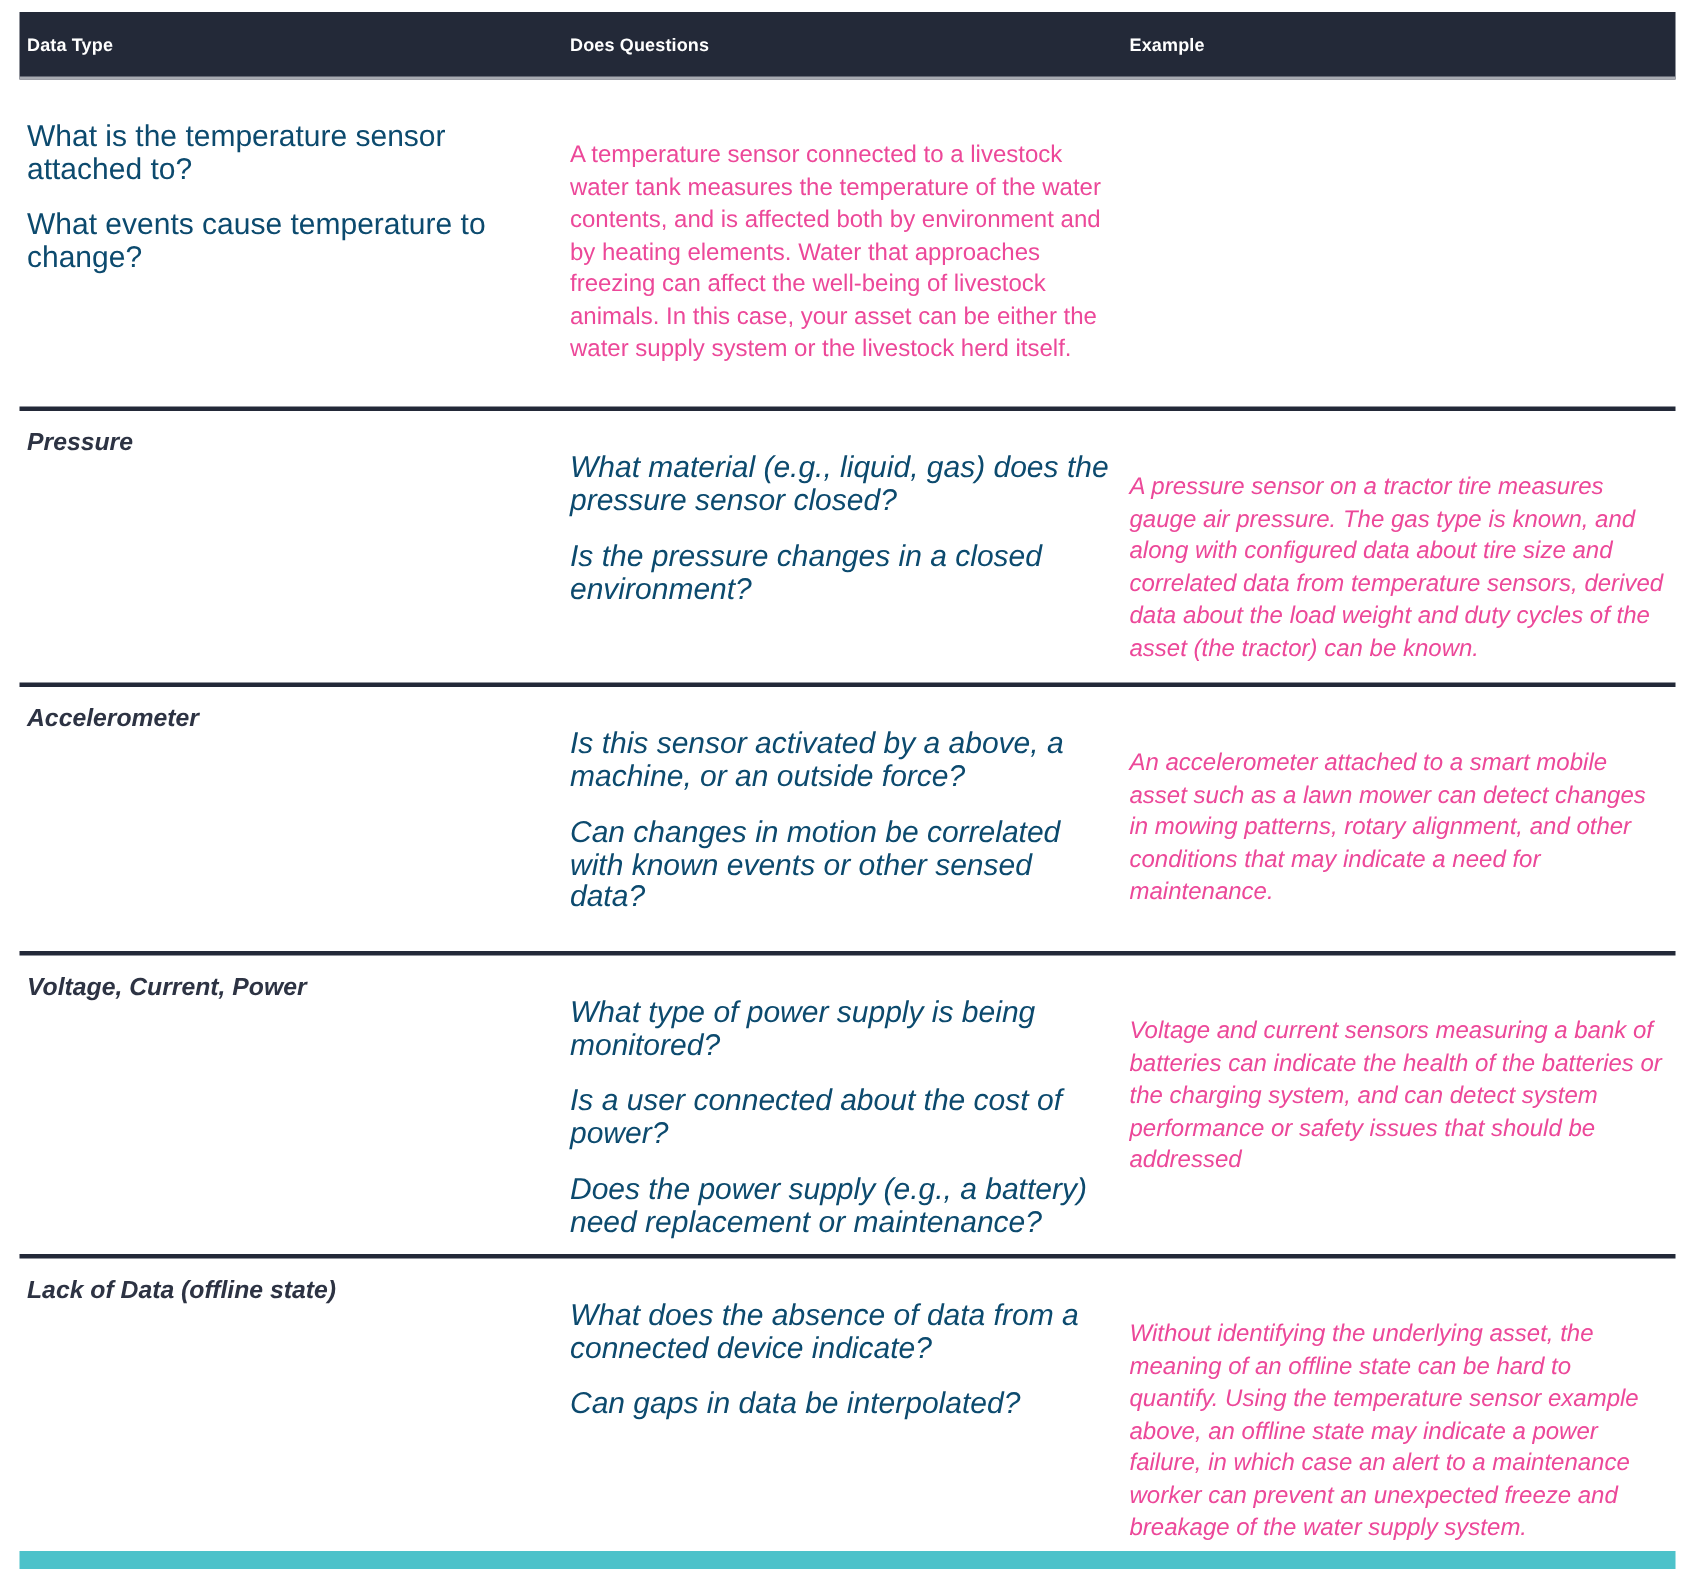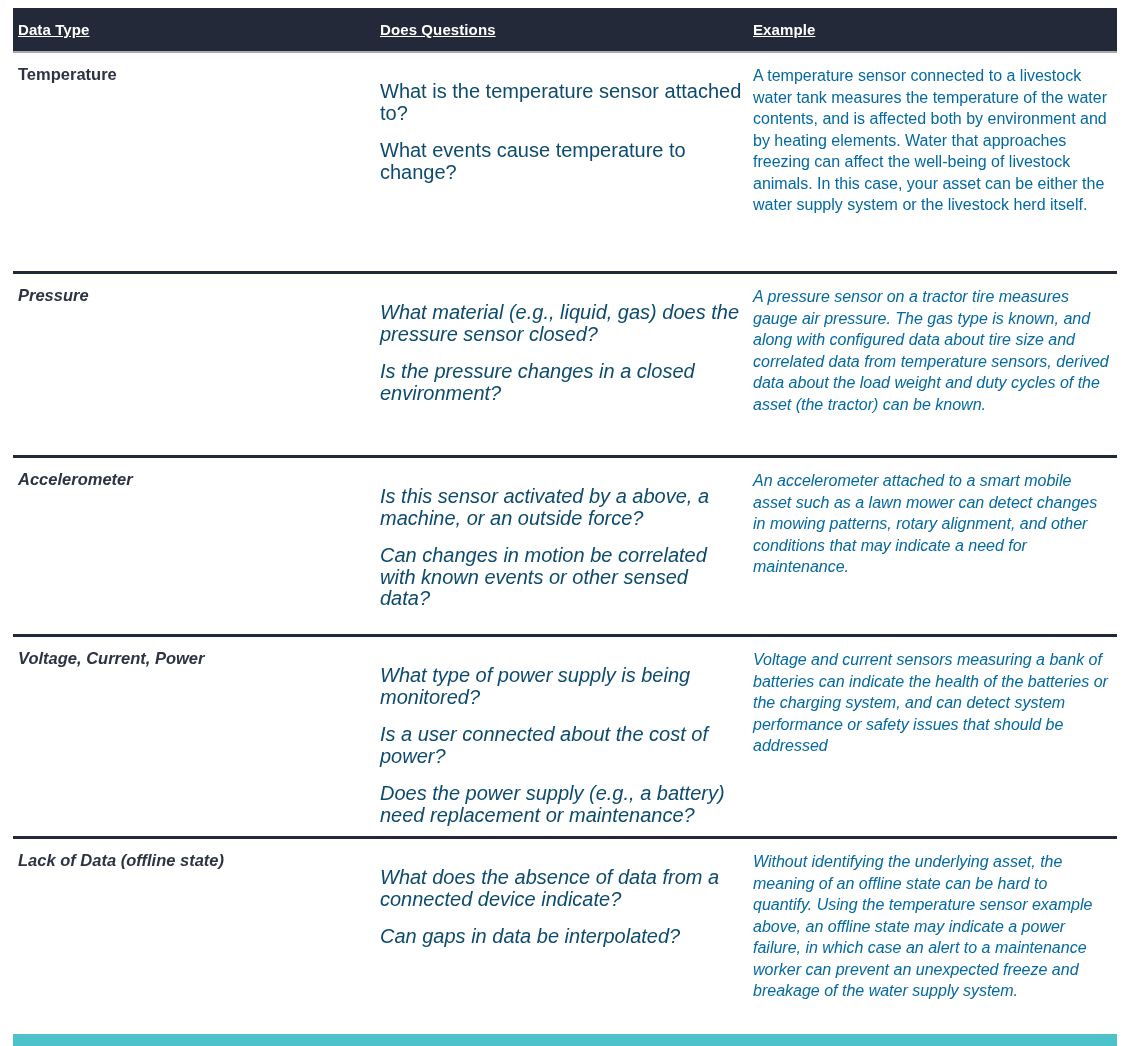--- a/index.html
+++ b/index.html
@@ -19,24 +19,23 @@
     display: grid;
     grid-template-columns: 362px 373px 1fr;
     background: #232938;
     height: 45px;
     align-items: center;
     border-bottom: 2px solid #a7aab1;
   }
   .header-cell {
     color: #ffffff;
     font-weight: bold;
-    font-size: 15px;
+    font-size: 12px;
     padding: 0 5px;
     letter-spacing: 0.1px;
-    text-decoration: underline;
   }
   .row {
     display: grid;
     grid-template-columns: 362px 373px 1fr;
   }
   .row.bordered {
     border-top: 3px solid #232938;
     font-style: italic;
   }
   .row-0 { min-height: 218px; }
@@ -52,43 +51,43 @@
     font-size: 16.5px;
     color: #2d3343;
   }
   .questions p {
     color: #0c4a6e;
     font-size: 20px;
     line-height: 21.5px;
     margin: 16px 0 10px 0;
   }
   .example {
-    color: #0369a1;
+    color: #ec4899;
     font-size: 16px;
     line-height: 21.5px;
     padding-right: 8px;
+    margin-top: 28px;
   }
   .accent-bar {
     height: 14px;
     background: #4dc2ca;
   }
 </style>
 </head>
 <body>
 
 <div class="table-wrap">
 
   <div class="header-row">
     <div class="header-cell">Data Type</div>
     <div class="header-cell">Does Questions</div>
     <div class="header-cell">Example</div>
   </div>
 
   <div class="row row-0">
-    <div class="cell dtype">Temperature</div>
     <div class="cell questions">
       <p>What is the temperature sensor attached to?</p>
       <p>What events cause temperature to change?</p>
     </div>
     <div class="cell example">A temperature sensor connected to a livestock water tank measures the temperature of the water contents, and is affected both by environment and by heating elements. Water that approaches freezing can affect the well-being of livestock animals. In this case, your asset can be either the water supply system or the livestock herd itself.</div>
   </div>
 
   <div class="row row-1 bordered">
     <div class="cell dtype">Pressure</div>
     <div class="cell questions">

